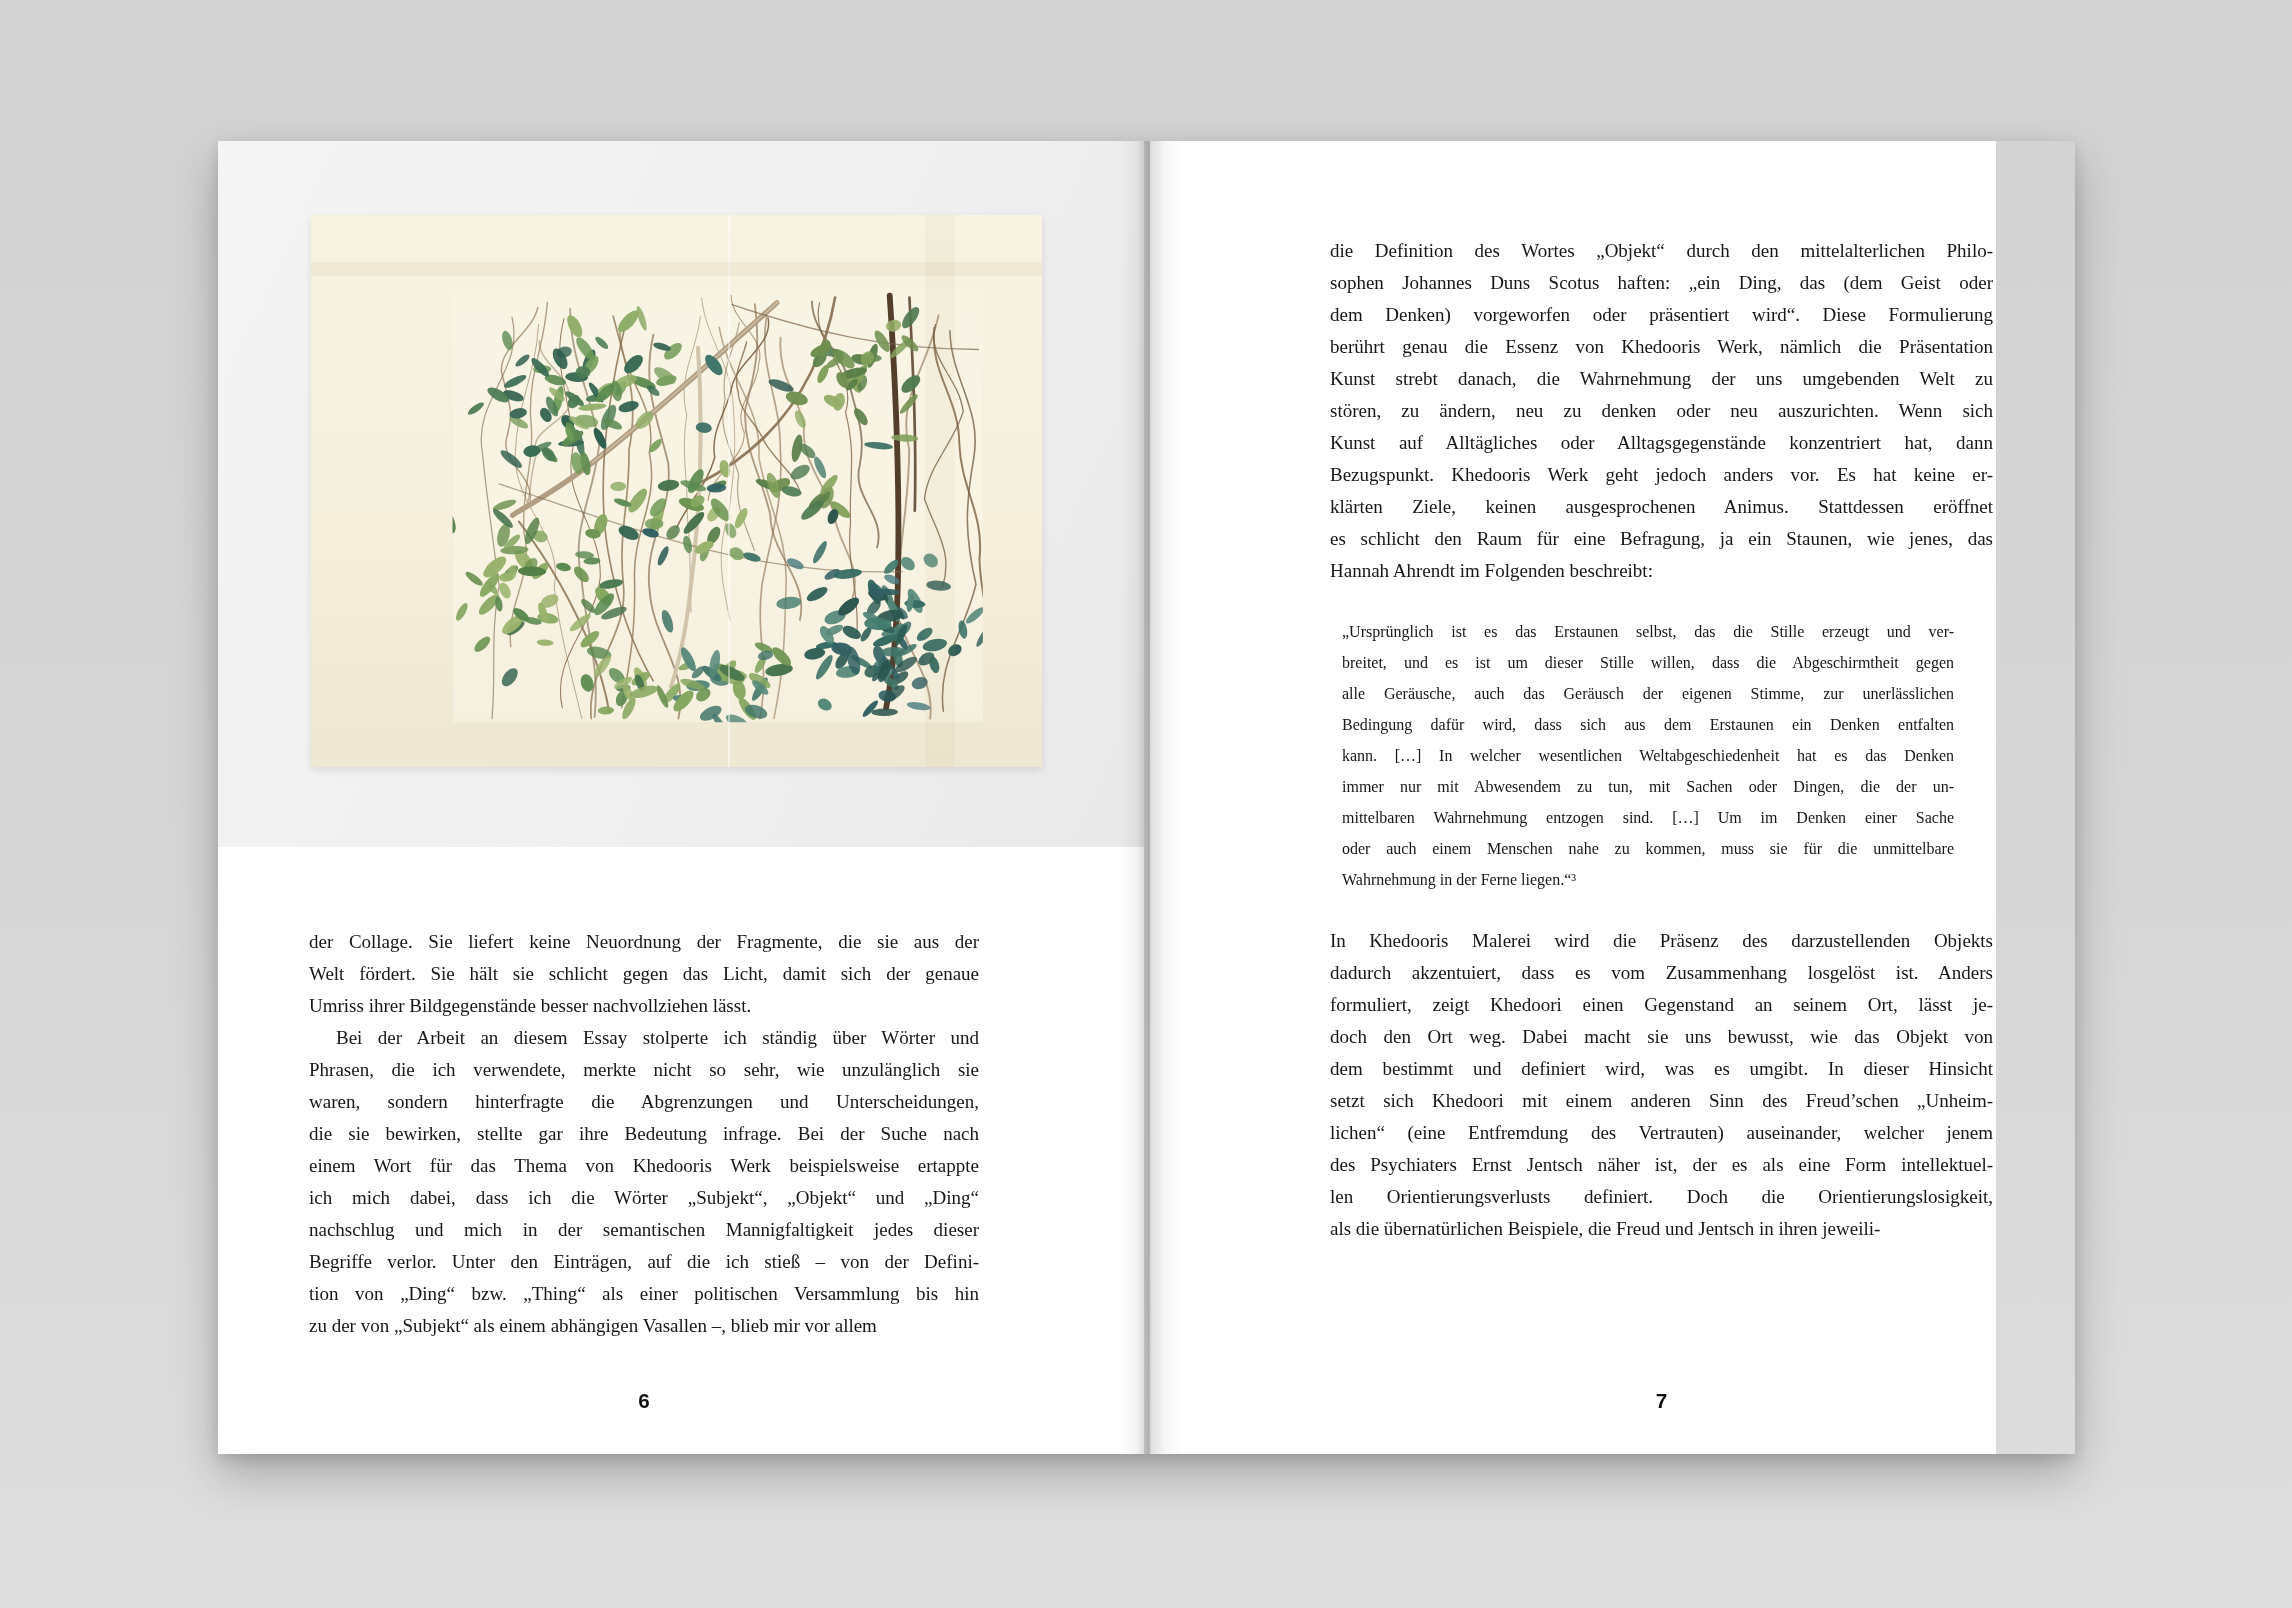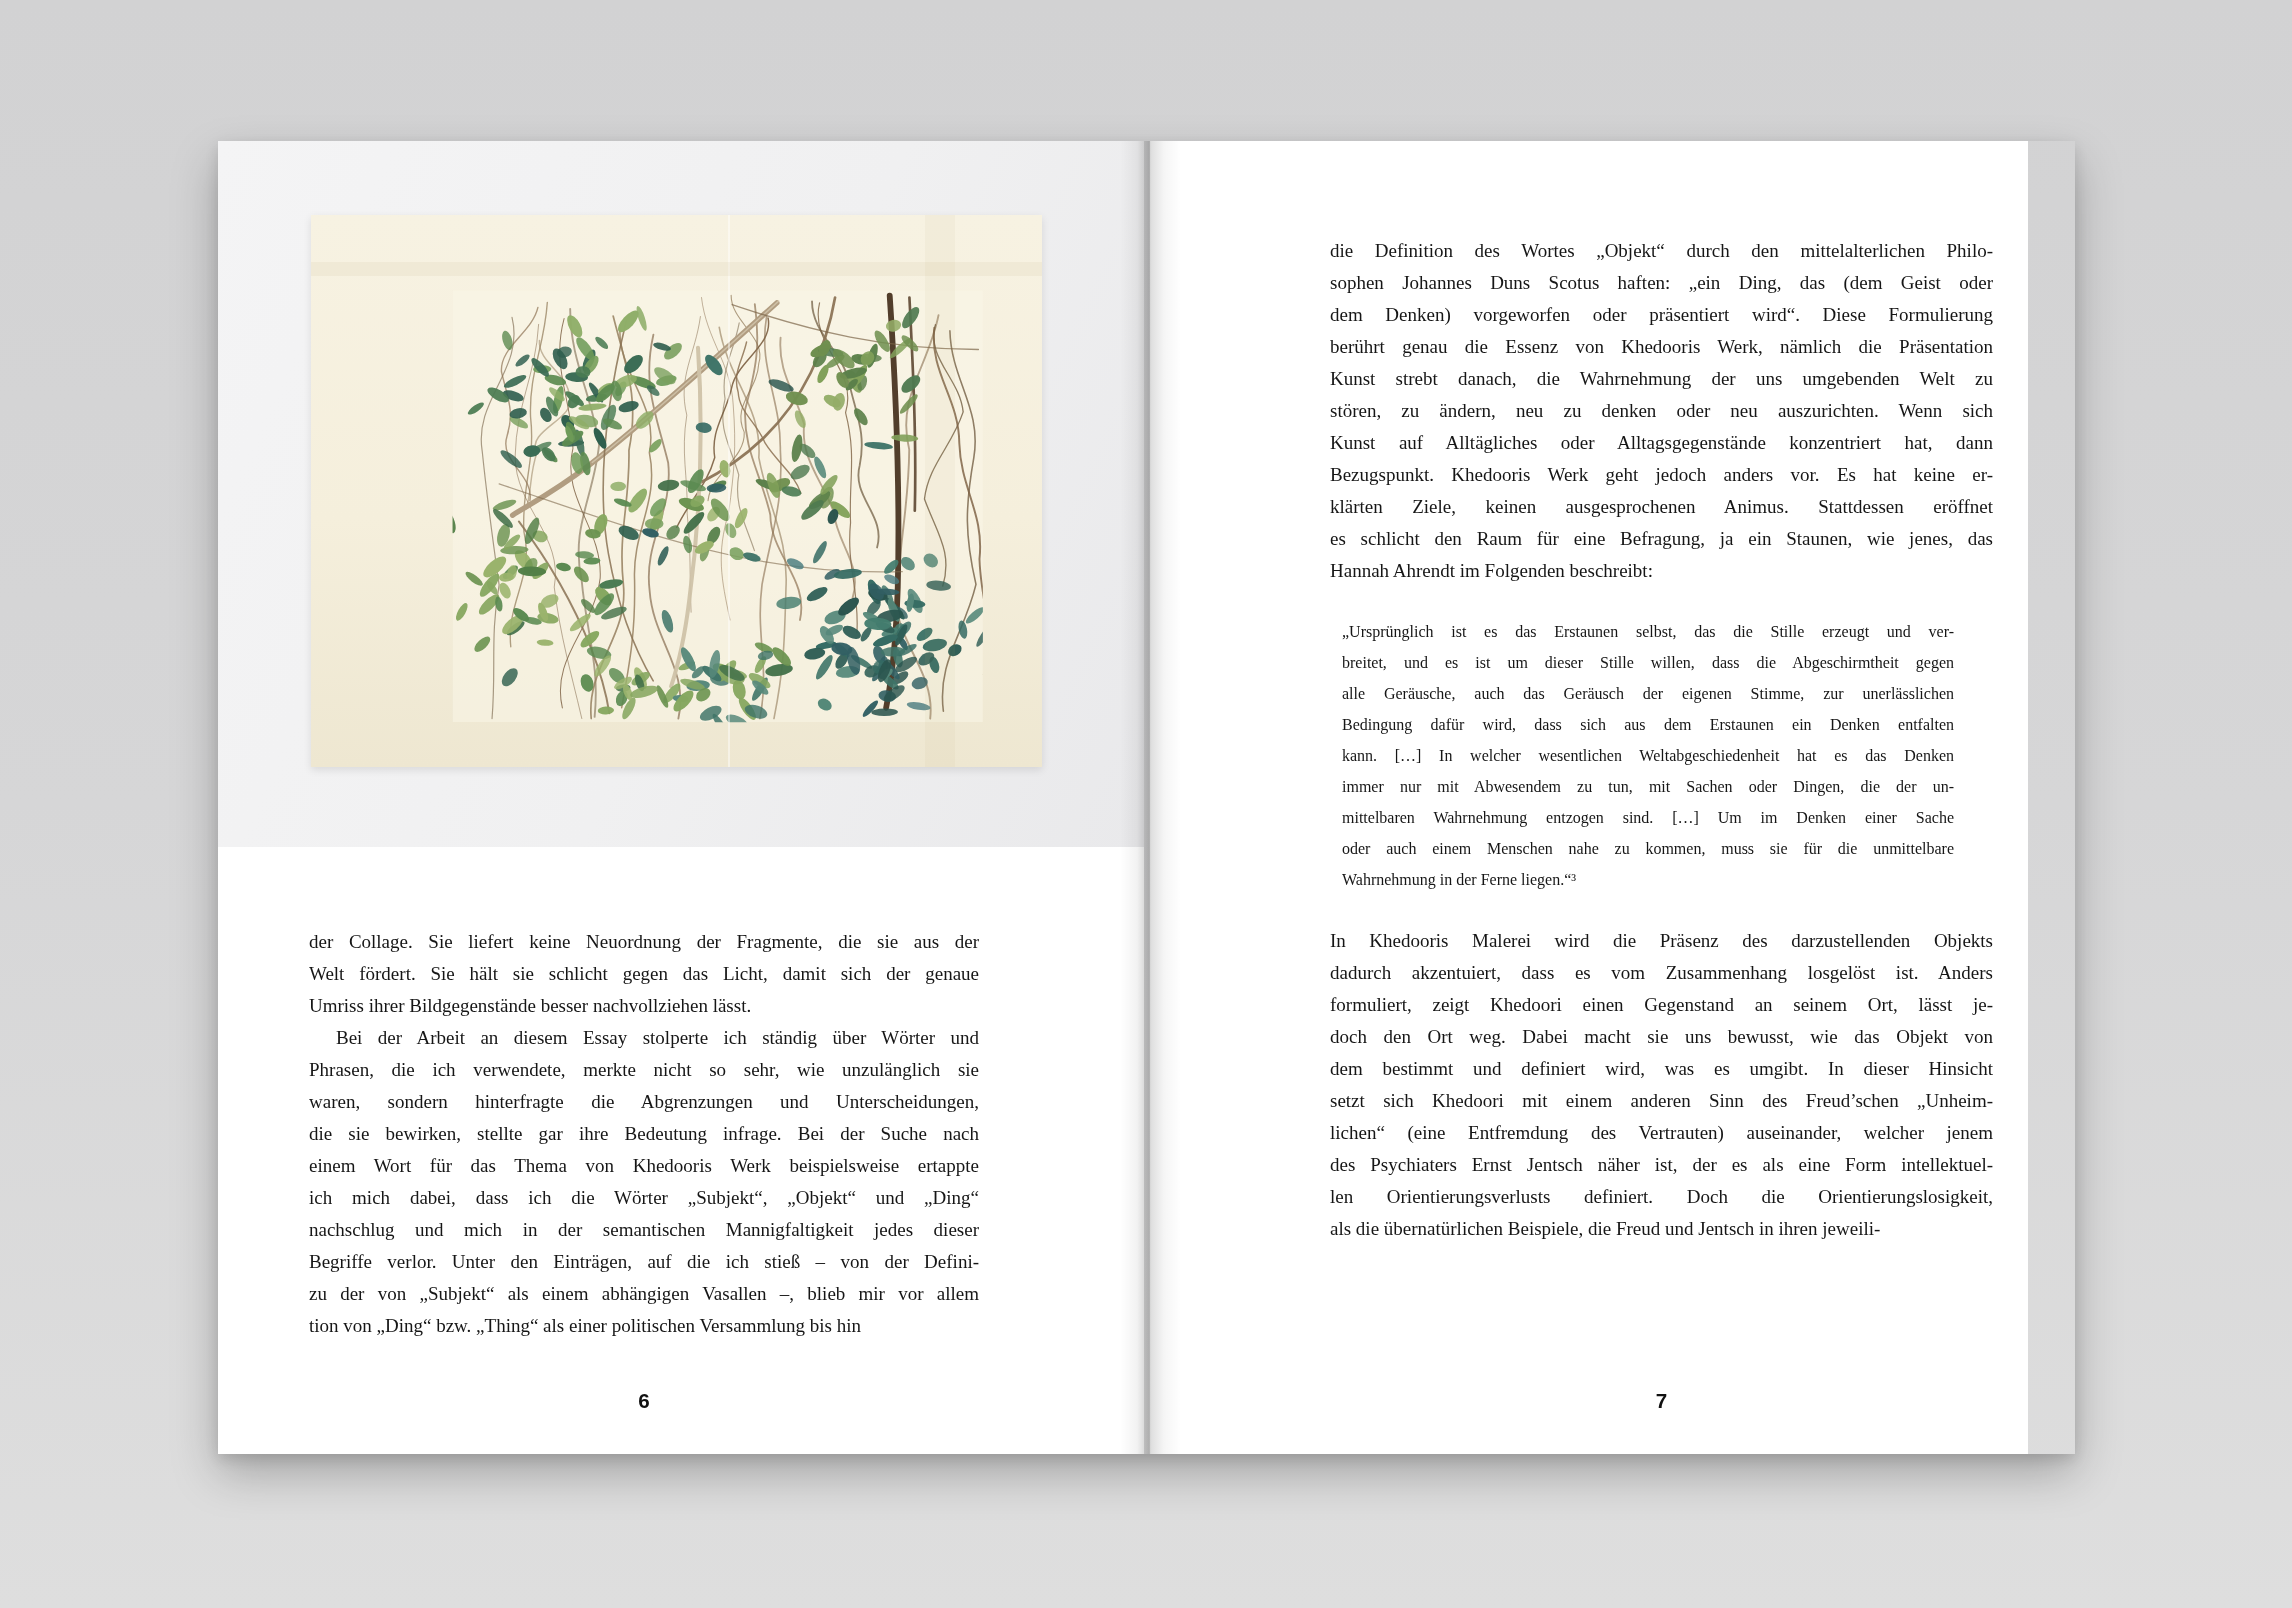--- a/index.html
+++ b/index.html
@@ -4,21 +4,21 @@
 <style>
   html,body{margin:0;padding:0;}
   body{width:2293px;height:1608px;overflow:hidden;
        font-family:"Liberation Serif","DejaVu Serif",serif;}
   .stage{position:relative;width:2293px;height:1608px;
          background:linear-gradient(180deg,#d2d2d3 0%,#d6d6d7 50%,#dedede 100%);}
   .spread{position:absolute;left:218px;top:141px;width:1857px;height:1313px;
           box-shadow:0 19.7px 43px rgba(0,0,0,0.25),0 5.4px 12.5px rgba(0,0,0,0.12);}
   .page{position:absolute;top:0;height:1313px;background:#ffffff;}
   .page-left{left:0;width:926px;}
-  .page-right{left:932px;width:846px;padding-left:32px;}
+  .page-right{left:932px;width:846px;}
   .gutter{position:absolute;left:902px;top:0;width:61px;height:1313px;z-index:6;
           background:linear-gradient(90deg,rgba(0,0,0,0) 0%,rgba(0,0,0,0.05) 28%,
                      rgba(0,0,0,0.20) 47%,rgba(60,60,60,0.16) 52%,
                      rgba(0,0,0,0.04) 72%,rgba(0,0,0,0) 100%);}
   
   .plate{position:absolute;left:0;top:0;width:926px;height:706px;
          background:linear-gradient(115deg,#f4f4f5 0%,#f0f0f1 55%,#e9e9eb 100%);}
   .art-paper{position:absolute;left:93px;top:74px;width:731px;height:552px;
              background:linear-gradient(180deg,#f7f2e2 0%,#f5efdc 55%,#eee7d1 100%);
              box-shadow:0 2.7px 8px rgba(0,0,0,0.10);}
@@ -428,22 +428,22 @@
           </div>
         <div class="para indent">
             <div class="line">Bei der Arbeit an diesem Essay stolperte ich ständig über Wörter und</div>
             <div class="line">Phrasen, die ich verwendete, merkte nicht so sehr, wie unzulänglich sie</div>
             <div class="line">waren, sondern hinterfragte die Abgrenzungen und Unterscheidungen,</div>
             <div class="line">die sie bewirken, stellte gar ihre Bedeutung infrage. Bei der Suche nach</div>
             <div class="line">einem Wort für das Thema von Khedooris Werk beispielsweise ertappte</div>
             <div class="line">ich mich dabei, dass ich die Wörter „Subjekt“, „Objekt“ und „Ding“</div>
             <div class="line">nachschlug und mich in der semantischen Mannigfaltigkeit jedes dieser</div>
             <div class="line">Begriffe verlor. Unter den Einträgen, auf die ich stieß – von der Defini-</div>
+            <div class="line">tion von „Ding“ bzw. „Thing“ als einer politischen Versammlung bis hin</div>
             <div class="line">zu der von „Subjekt“ als einem abhängigen Vasallen –, blieb mir vor allem</div>
-            <div class="line">tion von „Ding“ bzw. „Thing“ als einer politischen Versammlung bis hin</div>
           </div>
       </div>
 
       <div class="pagenum pagenum-left">6</div>
     </div>
 
     <div class="page page-right">
       <div class="textcol right-text">
         <div class="para">
             <div class="line">die Definition des Wortes „Objekt“ durch den mittelalterlichen Philo-</div>

